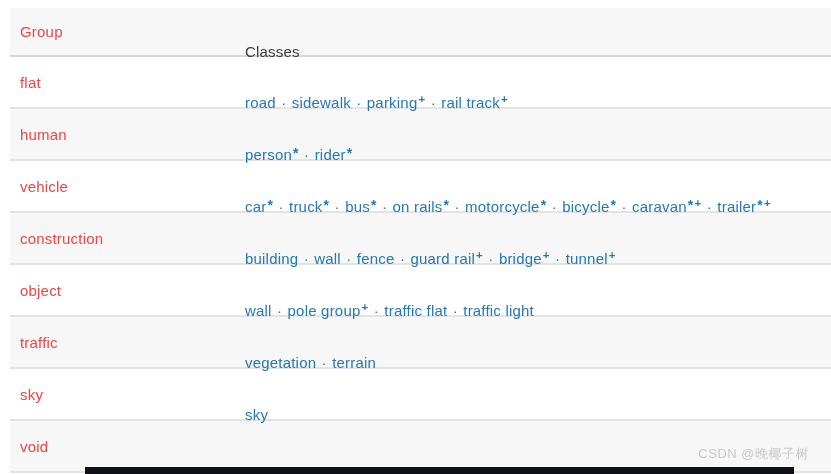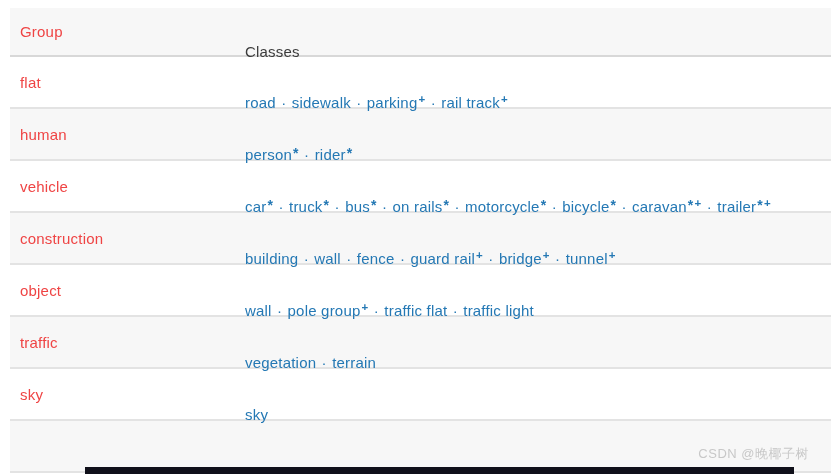--- a/index.html
+++ b/index.html
@@ -88,18 +88,19 @@
       </div>
       <div class="row stripe">
         <div class="col-group">traffic</div>
         <div class="col-classes"><a class="class-link">vegetation</a><span class="sep"> · </span><a class="class-link">terrain</a></div>
       </div>
       <div class="row">
         <div class="col-group">sky</div>
         <div class="col-classes"><a class="class-link">sky</a></div>
       </div>
       <div class="row stripe">
+        <div class="col-group">void</div>
       </div>
     </div>
 </div>
 
 <div class="watermark">CSDN @晚椰子树</div>
 <div class="bottom-bar"></div>
 
 </body></html>

